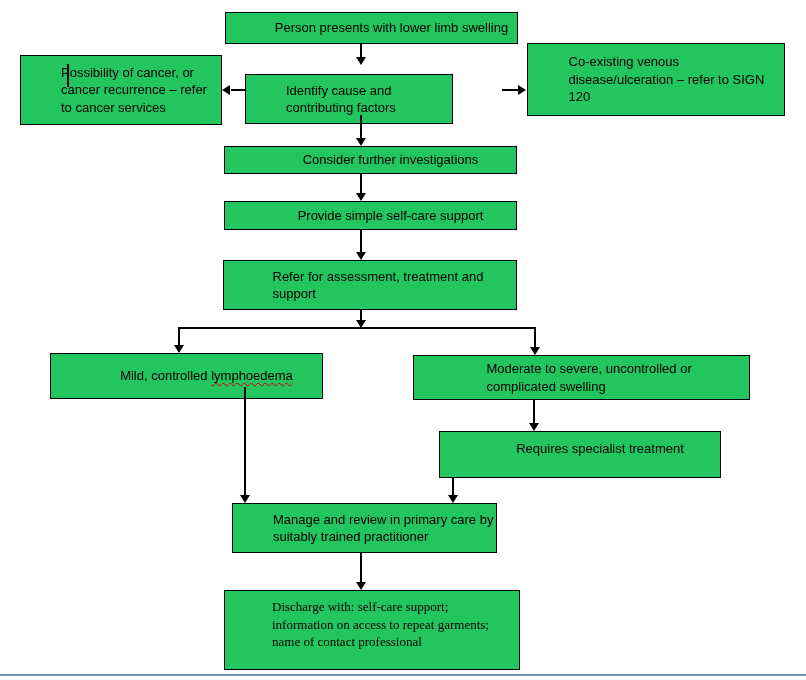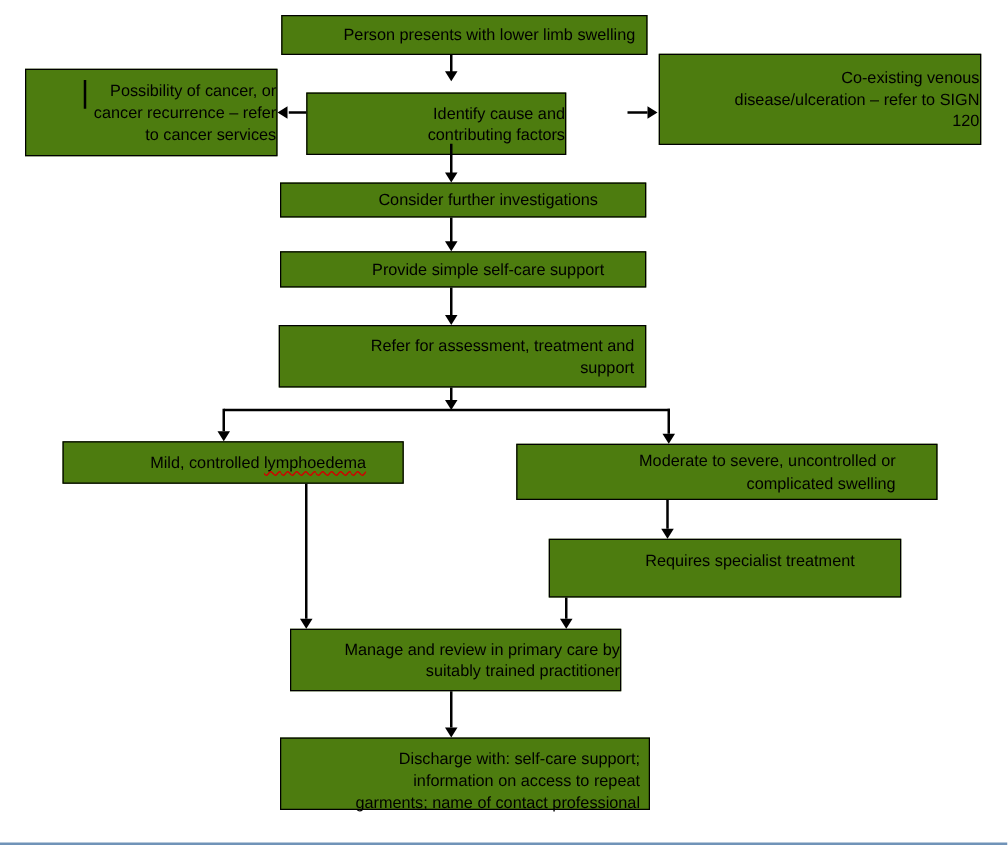--- a/index.html
+++ b/index.html
@@ -8,25 +8,25 @@
     position: relative;
     width: 806px;
     height: 680px;
     background: #ffffff;
     overflow: hidden;
   }
   .node {
     position: absolute;
     box-sizing: border-box;
     border: 1.5px solid #000;
-    background: #4d7c0f;
+    background: #22c55e;
     display: flex;
     align-items: center;
     justify-content: center;
-    text-align: right;
+    text-align: left;
     font-size: 13px;
     line-height: 17.5px;
     color: #000;
     padding-left: 40px;
   }
   .node .txt { display: block; }
   .top-align { align-items: flex-start; }
   .vl { position: absolute; width: 2px; background: #000; }
   .hl { position: absolute; height: 2px; background: #000; }
   .arr-d {
@@ -92,37 +92,37 @@
   </div>
 
   <div class="node" style="left:224px; top:201px; width:293px; height:29px;">
     <span class="txt">Provide simple self-care support</span>
   </div>
 
   <div class="node" style="left:223px; top:260px; width:294px; height:50px;">
     <span class="txt" style="max-width:235px;">Refer for assessment, treatment and support</span>
   </div>
 
-  <div class="node" style="left:50px; top:353px; width:273px; height:34px;">
+  <div class="node" style="left:50px; top:353px; width:273px; height:46px;">
     <span class="txt"><span>Mild, controlled </span><span class="sp-err">lymphoedema</span></span>
   </div>
 
   <div class="node" style="left:413px; top:355px; width:337px; height:45px;">
     <span class="txt" style="max-width:230px;">Moderate to severe, uncontrolled or complicated swelling</span>
   </div>
 
   <div class="node top-align" style="left:413px; top:431px; width:282px; height:47px; padding-top:8px;margin-left:26px;">
     <span class="txt">Requires specialist treatment</span>
   </div>
 
   <div class="node" style="left:232px; top:503px; width:265px; height:50px;">
     <span class="txt" style="max-width:225px;">Manage and review in primary care by suitably trained practitioner</span>
   </div>
 
-  <div class="node top-align" style="left:224px; top:590px; width:296px; height:58px; padding-top:7px;">
+  <div class="node top-align" style="left:224px; top:590px; width:296px; height:80px; padding-top:7px;font-family:Liberation Serif, serif;">
     <span class="txt" style="max-width:240px;">Discharge with: self-care support; information on access to repeat garments; name of contact professional</span>
   </div>
 
   <div id="text-cursor" style="left:67px; top:64px;"></div>
 
   <div class="vl" style="left:360px; top:44px; height:14px;"></div>
   <div class="arr-d" style="left:356px; top:57px;"></div>
 
   <div class="hl" style="left:231px; top:89px; width:14px;"></div>
   <div class="arr-l" style="left:222px; top:85px;"></div>

